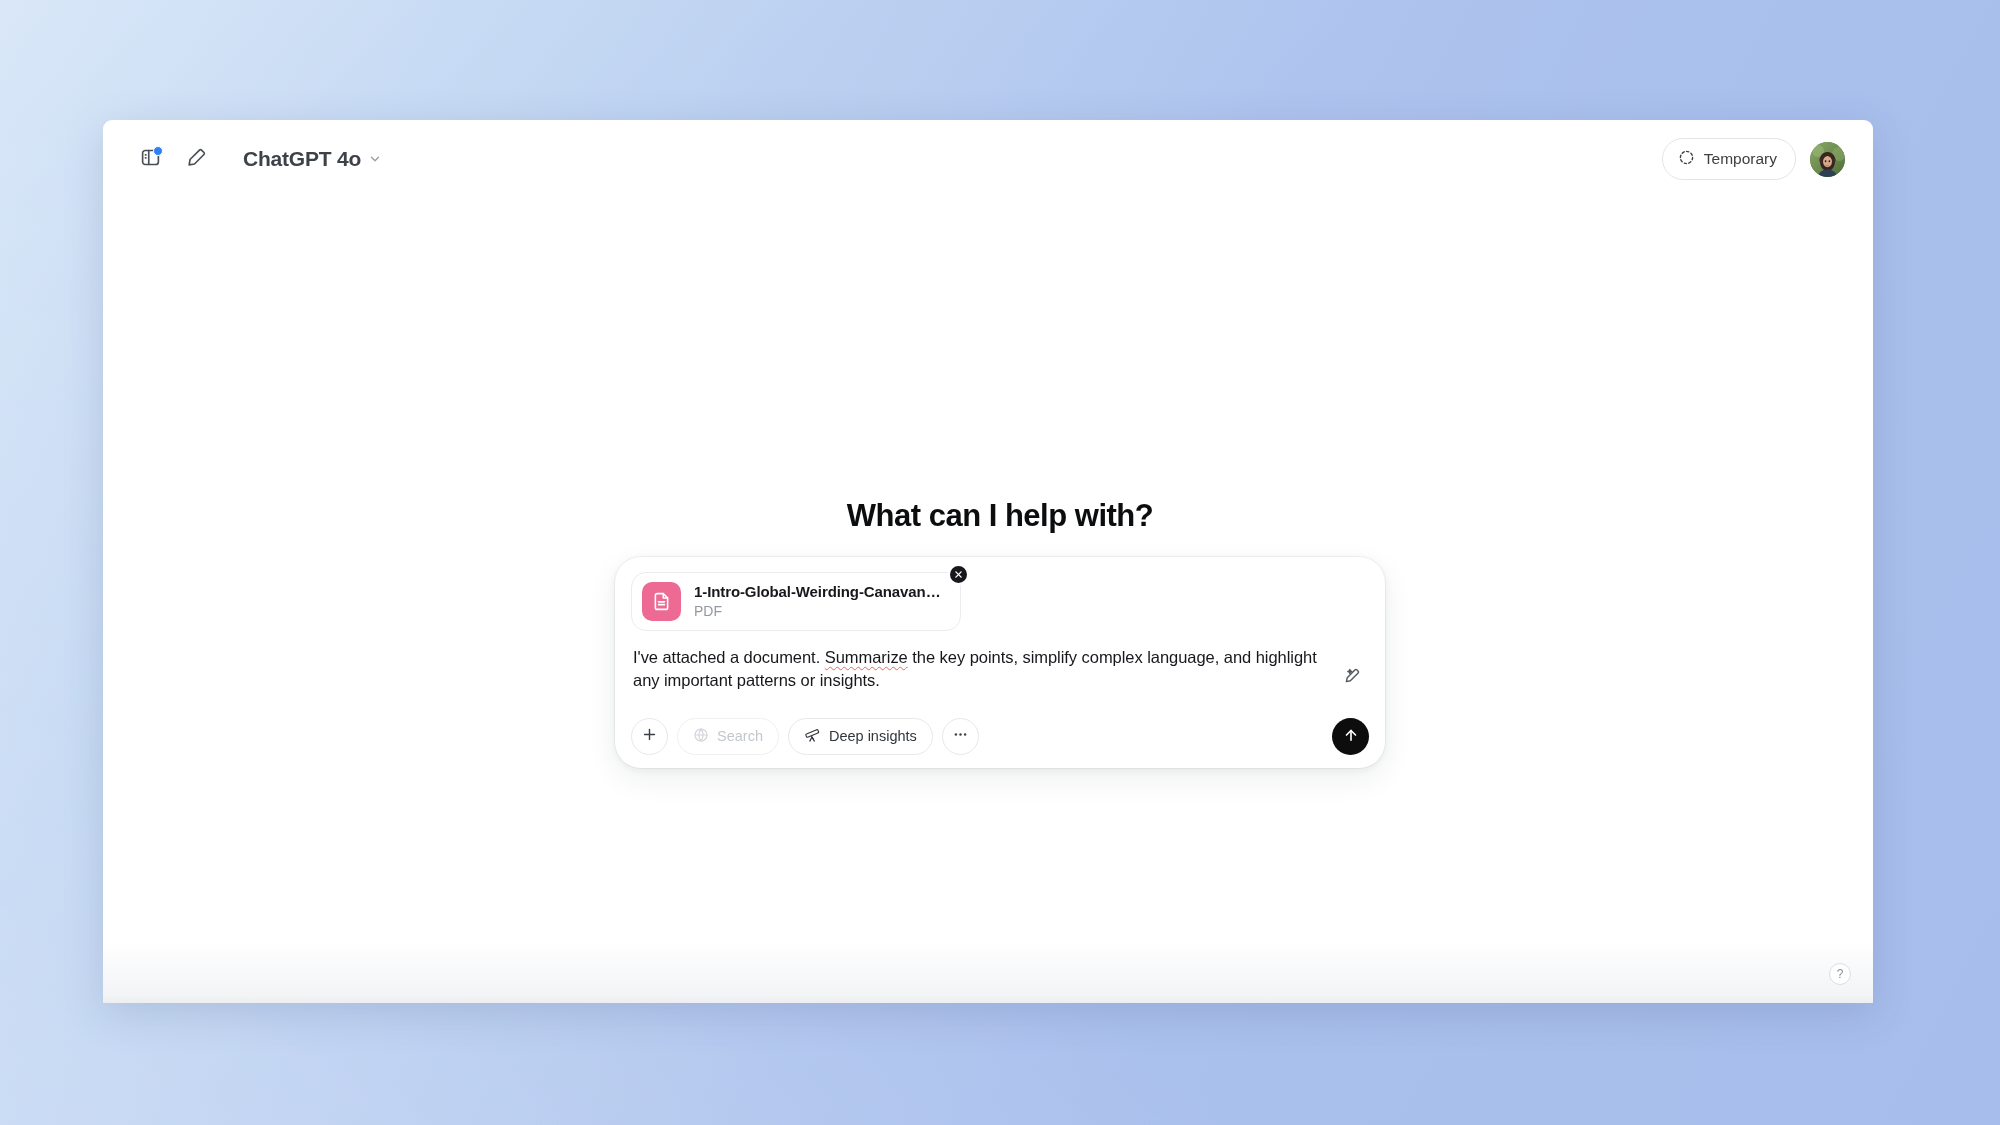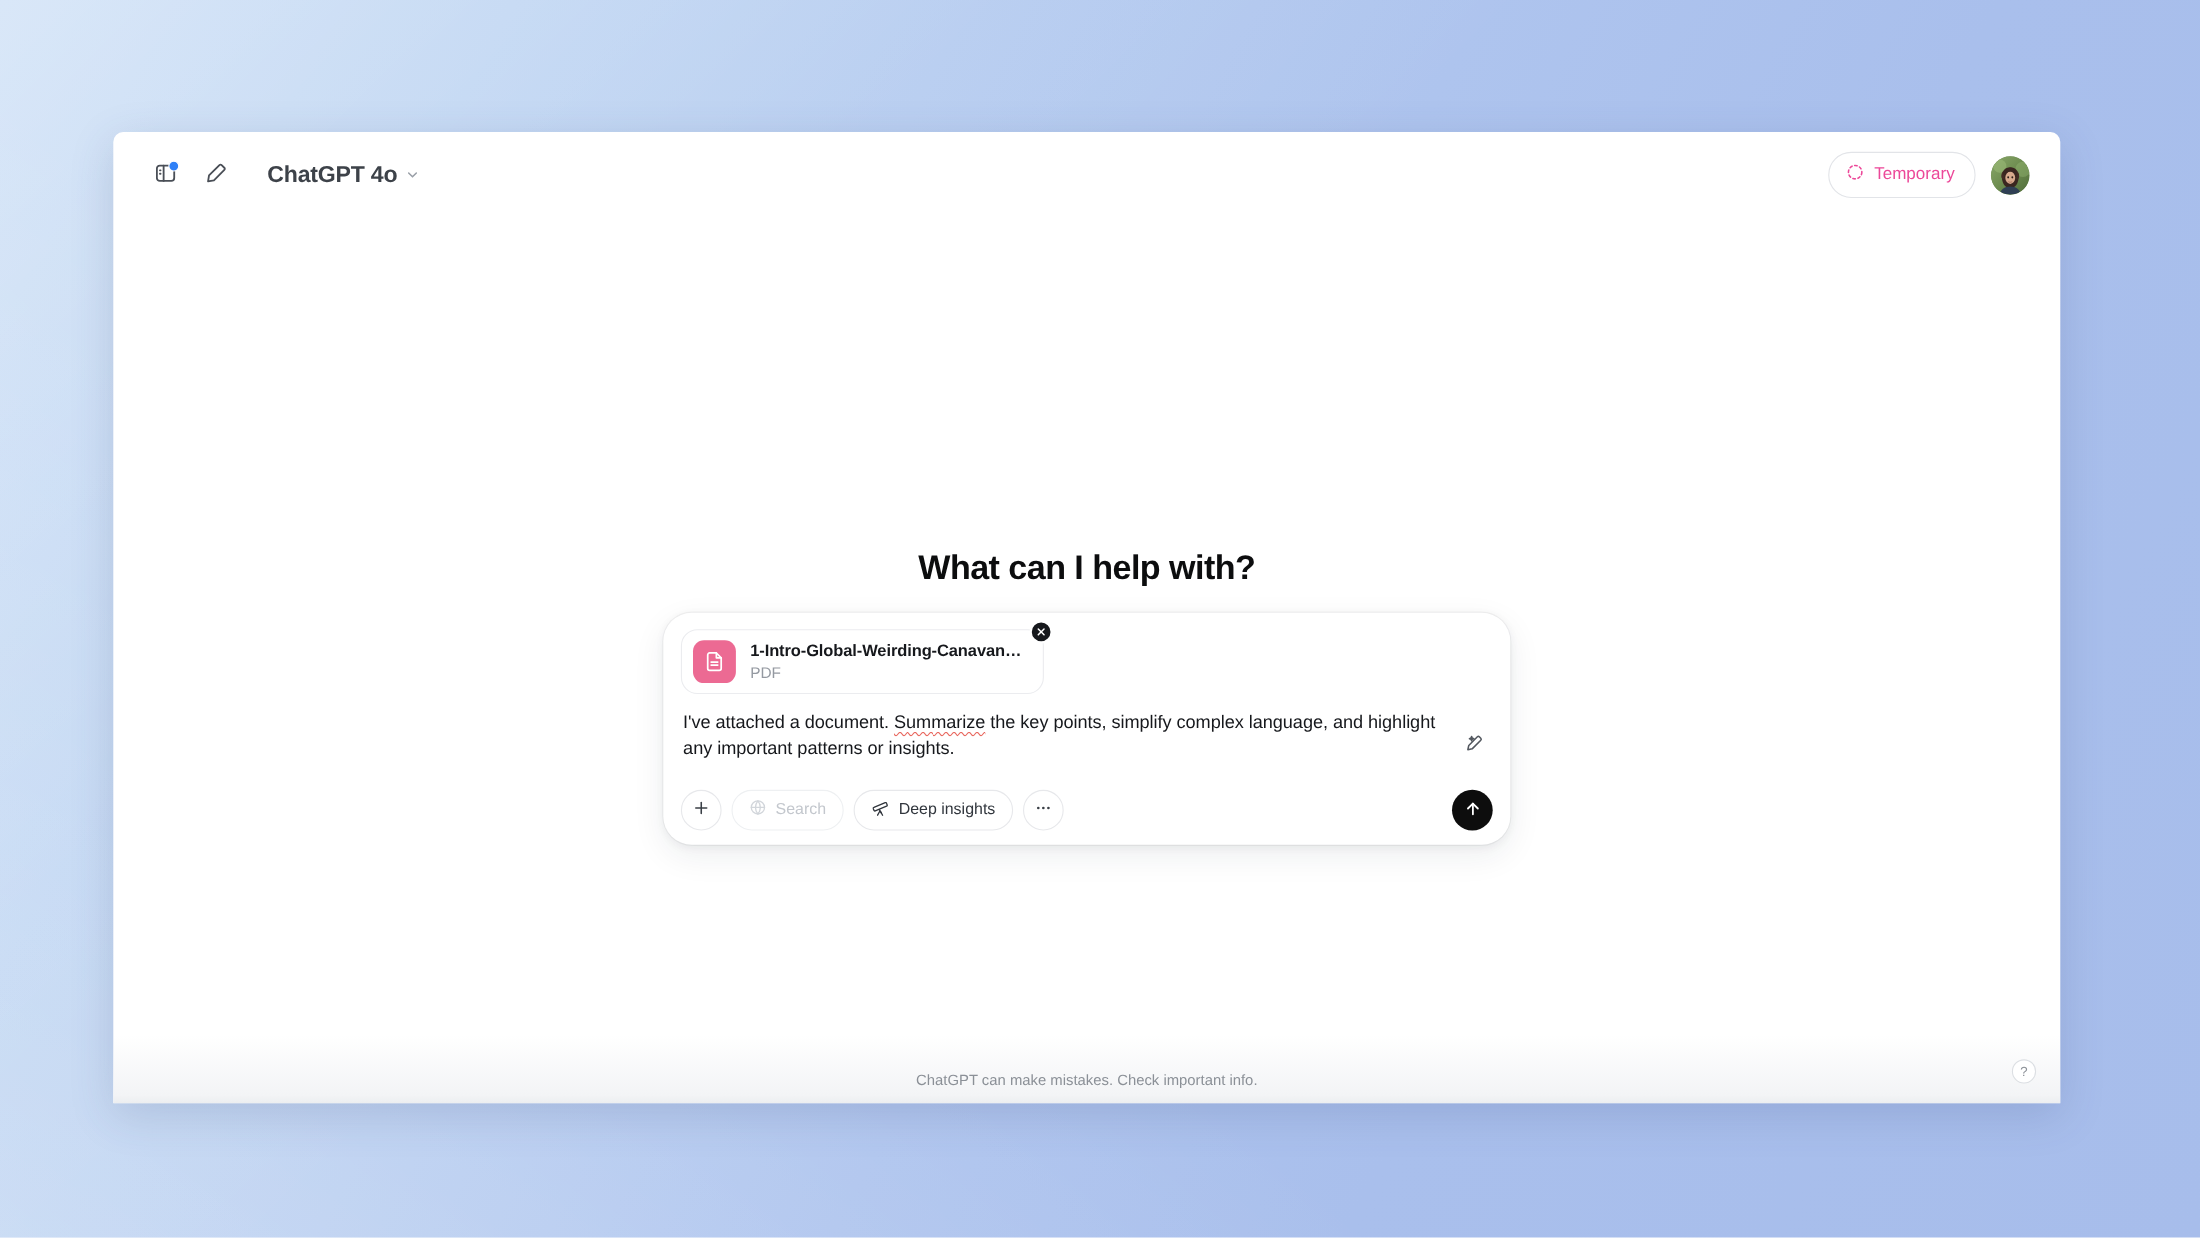--- a/index.html
+++ b/index.html
@@ -124,41 +124,41 @@
     display: flex;
     align-items: center;
     gap: 9px;
     height: 42px;
     padding: 0 18px 0 15px;
     border: 1px solid #e2e4e8;
     border-radius: 21px;
     background: #fff;
     cursor: pointer;
     font-size: 15.5px;
-    color: #ec4899;
+    color: #404040;
     font-weight: 500;
     font-family: "Liberation Sans", sans-serif;
   }
 
   .avatar {
     width: 35px;
     height: 35px;
     border-radius: 50%;
     overflow: hidden;
     cursor: pointer;
     flex: none;
     position: relative;
     background: #6f8b57;
   }
   .avatar svg { display: block; }
 
   
   .center {
     position: absolute;
-    left: 0;
+    left: 12px;
     top: 78px;
     width: 100%;
     bottom: 0;
     display: flex;
     flex-direction: column;
     align-items: center;
   }
 
   .greeting {
     margin-top: 300px;
@@ -560,17 +560,16 @@
               <line x1="12" y1="19" x2="12" y2="6"></line>
               <polyline points="6 12 12 6 18 12"></polyline>
             </svg>
           </span>
         </button>
       </div>
     </div>
   </div>
 
   <div class="footer-fade"></div>
-  <div class="footer-note">ChatGPT can make mistakes. Check important info.</div>
   <button class="help-btn">
     <span>?</span>
   </button>
 </div>
 
 </body></html>

